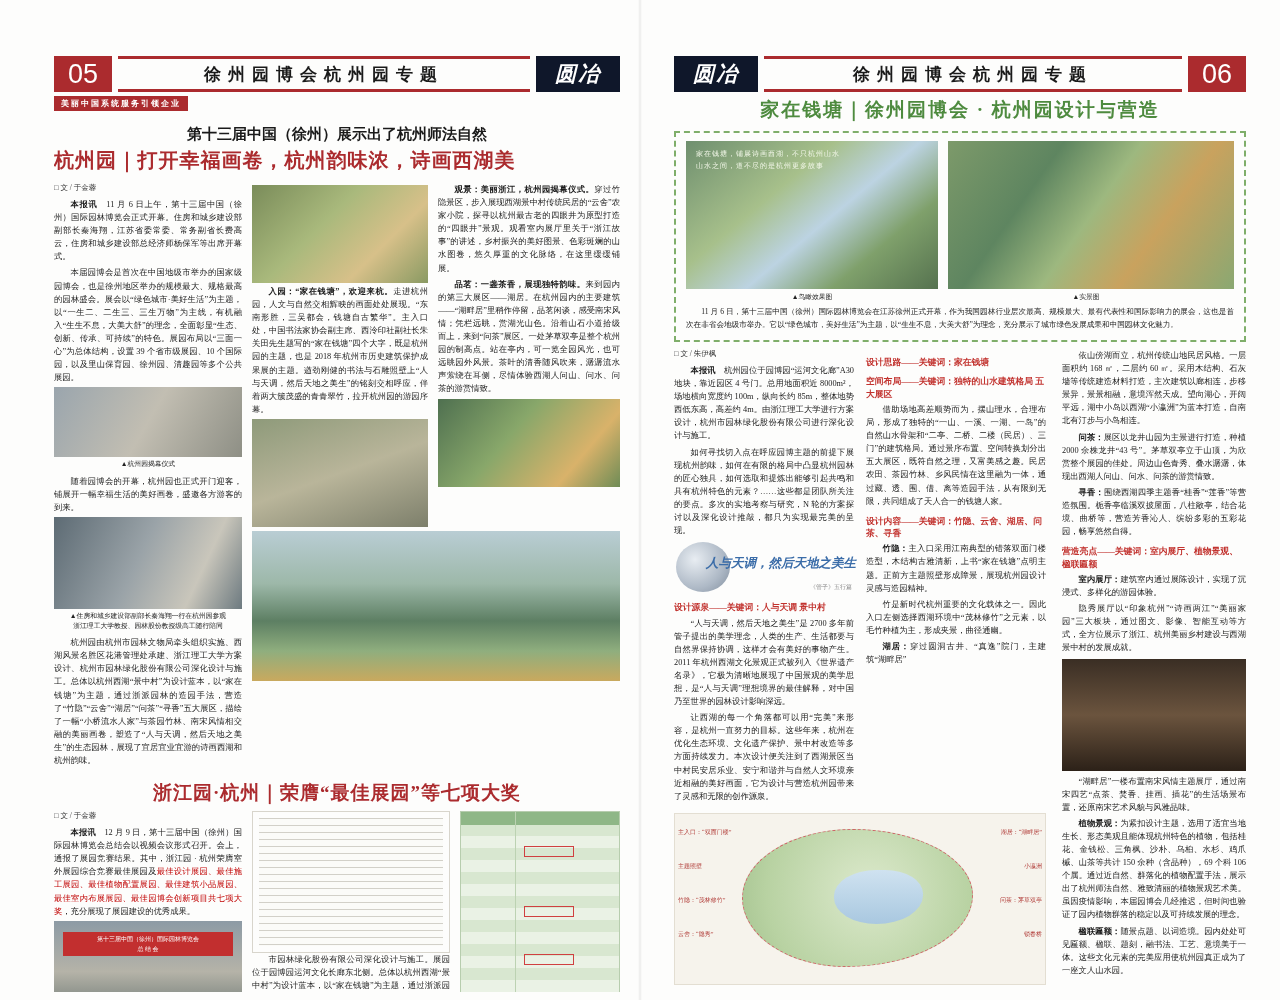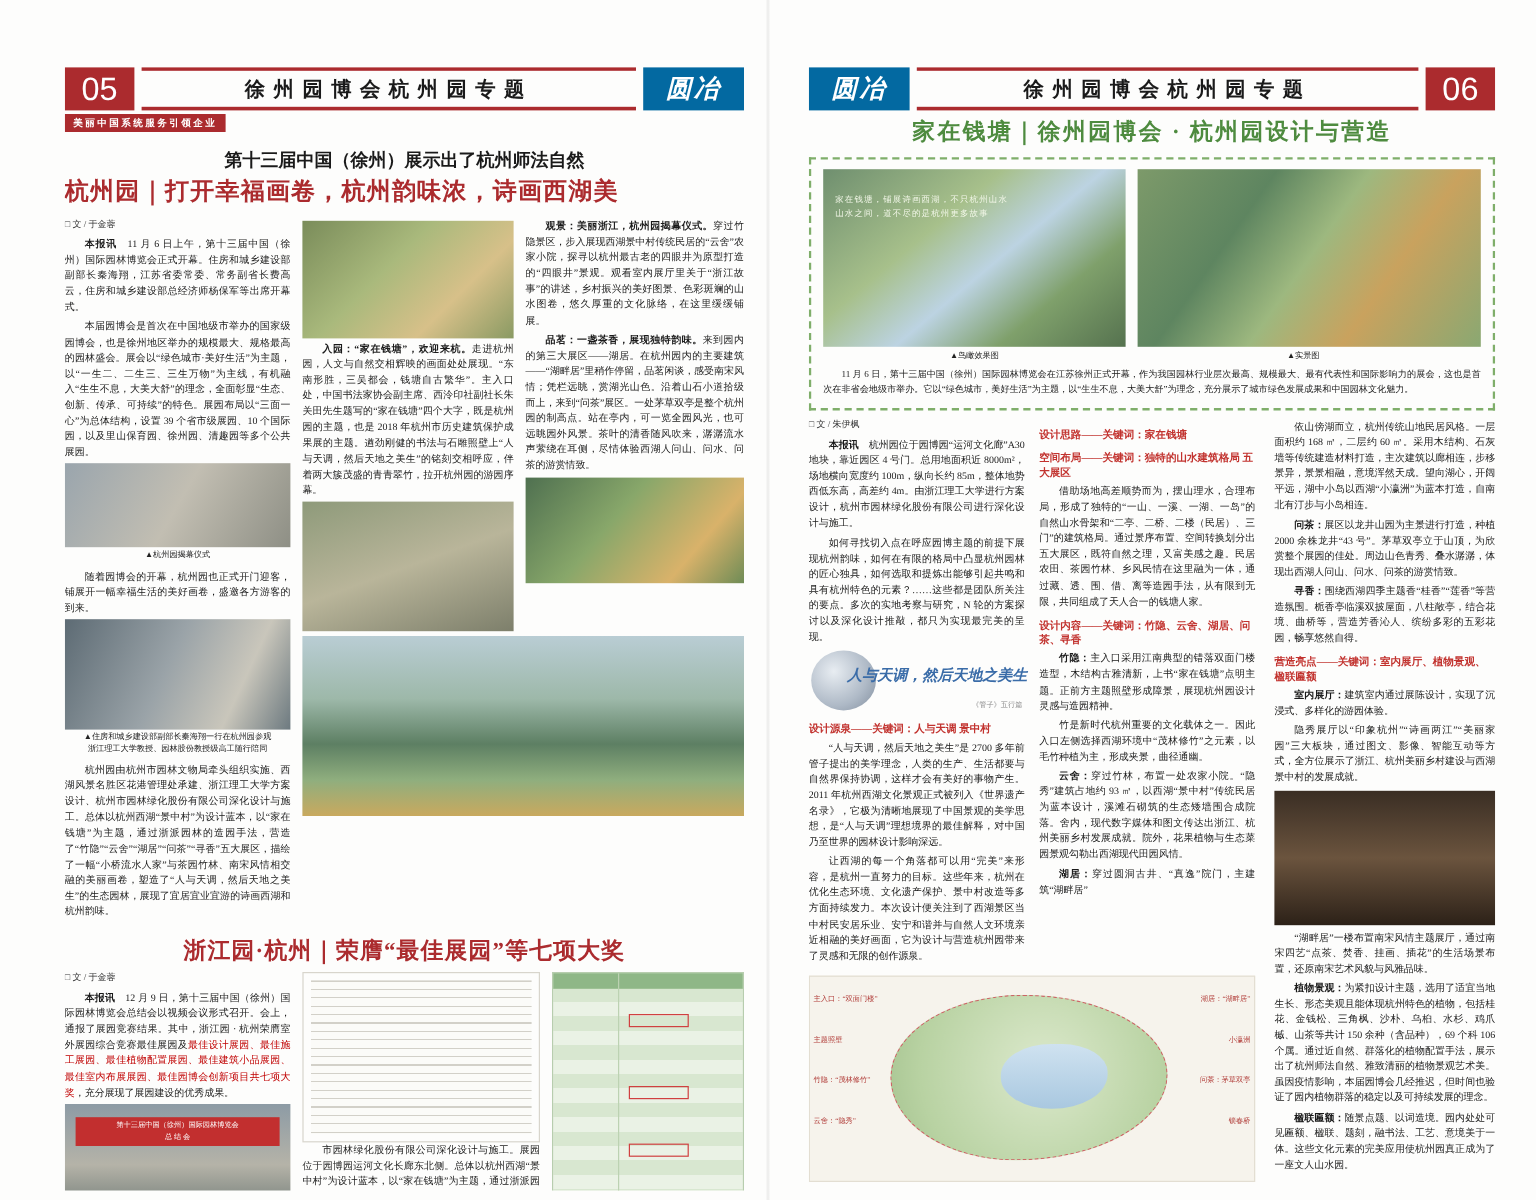--- a/index.html
+++ b/index.html
@@ -6,21 +6,21 @@
   body{width:1280px;height:1000px;position:relative;background:#fdfdfc;font-family:"Liberation Serif",serif;color:#1a1a1a;overflow:hidden}
   .fold{position:absolute;left:638px;top:0;width:4px;height:1000px;background:linear-gradient(90deg,rgba(0,0,0,0) ,rgba(0,0,0,.07),rgba(0,0,0,0))}
   .page{position:absolute;top:56px;height:936px;overflow:hidden}
   #p05{left:54px;width:566px}
   #p06{left:674px;width:572px}
 
   
   .hdr{display:flex;height:36px}
   .numbox{width:58px;background:#ab2b2e;color:#fff;font-family:"Liberation Sans",sans-serif;font-size:27px;display:flex;align-items:center;justify-content:center}
   .titlebox{flex:1;margin:0 6px;border-top:3px solid #ab2b2e;border-bottom:3px solid #ab2b2e;display:flex;align-items:center;justify-content:center;font-size:17px;font-weight:bold;letter-spacing:7px}
-  .mastbox{width:84px;background:#0369a1;color:#fff;display:flex;align-items:center;justify-content:center;font-size:21px;font-weight:bold;font-style:italic;letter-spacing:2px}
+  .mastbox{width:84px;background:#0f172a;color:#fff;display:flex;align-items:center;justify-content:center;font-size:21px;font-weight:bold;font-style:italic;letter-spacing:2px}
   .tagline{display:inline-block;background:#ab2b2e;color:#fff;font-size:8px;font-weight:bold;letter-spacing:2px;padding:2px 7px;margin:3px 0 8px}
 
   .kicker{text-align:center;font-size:15px;font-weight:bold;margin:6px 0 3px}
   .head1{text-align:left;font-size:20px;font-weight:bold;color:#ab2b2e;margin-bottom:9px;letter-spacing:1px}
   .head2{text-align:center;font-size:19px;font-weight:bold;color:#ab2b2e;margin:10px 0 5px;letter-spacing:1px}
   .head6{text-align:center;font-size:19px;font-weight:bold;color:#4e8b3f;letter-spacing:2px;margin:5px 0 8px}
 
   .byline{font-size:7.5px;color:#333;margin:0 0 5px}
   .para{font-size:8.3px;line-height:1.58;text-align:justify;text-indent:2em;margin:0 0 3px}
   .lead{font-weight:bold}
@@ -54,21 +54,21 @@
   
   .a2{display:flex;gap:10px;margin-top:4px}
   .a2 .c1{width:188px}
   .a2 .c2{width:198px}
   .a2 .c3{flex:1}
 
   
   .hero{border:2px dashed #7fae6a;padding:8px 10px;margin-bottom:7px}
   .hero-ph{display:flex;gap:10px}
   .ph-render{width:46%;height:148px;background:linear-gradient(140deg,#6f8f6f,#a7c08b 35%,#bcd3e2 55%,#7fa06b 75%,#55724f);position:relative}
-  .overlay{position:absolute;left:10px;top:20px;color:#f2f7e8;font-size:7px;line-height:1.7;letter-spacing:1px}
+  .overlay{position:absolute;left:10px;top:8px;color:#f2f7e8;font-size:7px;line-height:1.7;letter-spacing:1px}
   .ph-aerial{flex:1;height:148px;background:linear-gradient(125deg,#7d9a6a,#5e8560 30%,#9db87f 50%,#c9a25e 70%,#8aa872)}
   .hero-caps{display:flex}
   .hero-caps .cap{flex:1;margin:3px 0 4px}
   .bg-title{font-size:9px;font-weight:bold;margin:3px 0 2px}
   .bg-text{font-size:7.6px;line-height:1.7;text-align:justify;text-indent:2em}
 
   .p06body{position:relative}
   .p06left{width:372px}
   .twocol{display:flex;gap:12px}
   .twocol>div{width:180px}
@@ -199,21 +199,20 @@
           <p class="para"><span>“人与天调，然后天地之美生”是 2700 多年前管子提出的美学理念，人类的生产、生活都要与自然界保持协调，这样才会有美好的事物产生。2011 年杭州西湖文化景观正式被列入《世界遗产名录》，它极为清晰地展现了中国景观的美学思想，是“人与天调”理想境界的最佳解释，对中国乃至世界的园林设计影响深远。</span></p>
           <p class="para"><span>让西湖的每一个角落都可以用“完美”来形容，是杭州一直努力的目标。这些年来，杭州在优化生态环境、文化遗产保护、景中村改造等多方面持续发力。本次设计便关注到了西湖景区当中村民安居乐业、安宁和谐并与自然人文环境亲近相融的美好画面，它为设计与营造杭州园带来了灵感和无限的创作源泉。</span></p>
         </div>
         <div>
           <div class="secH">设计思路——关键词：家在钱塘</div>
           <div class="secH">空间布局——关键词：独特的山水建筑格局 五大展区</div>
           <p class="para"><span>借助场地高差顺势而为，摆山理水，合理布局，形成了独特的“一山、一溪、一湖、一岛”的自然山水骨架和“二亭、二桥、二楼（民居）、三门”的建筑格局。通过景序布置、空间转换划分出五大展区，既符自然之理，又富美感之趣。民居农田、茶园竹林、乡风民情在这里融为一体，通过藏、透、围、借、离等造园手法，从有限到无限，共同组成了天人合一的钱塘人家。</span></p>
           <div class="secH">设计内容——关键词：竹隐、云舍、湖居、问茶、寻香</div>
           <p class="para"><span class="lead">竹隐：</span><span>主入口采用江南典型的错落双面门楼造型，木结构古雅清新，上书“家在钱塘”点明主题。正前方主题照壁形成障景，展现杭州园设计灵感与造园精神。</span></p>
           <p class="para"><span>竹是新时代杭州重要的文化载体之一。因此入口左侧选择西湖环境中“茂林修竹”之元素，以毛竹种植为主，形成夹景，曲径通幽。</span></p>
-          <p class="para"><span class="lead">云舍：</span><span>穿过竹林，布置一处农家小院。“隐秀”建筑占地约 93 ㎡，以西湖“景中村”传统民居为蓝本设计，溪滩石砌筑的生态矮墙围合成院落。舍内，现代数字媒体和图文传达出浙江、杭州美丽乡村发展成就。院外，花果植物与生态菜园景观勾勒出西湖现代田园风情。</span></p>
           <p class="para"><span class="lead">湖居：</span><span>穿过圆洞古井、“真逸”院门，主建筑“湖畔居”</span></p>
         </div>
       </div>
       <div class="diagram">
         <div class="blob"></div>
         <div class="lake"></div>
         <div class="dlab l" style="top:14px">主入口：“双面门楼”</div>
         <div class="dlab l" style="top:48px">主题照壁</div>
         <div class="dlab l" style="top:82px">竹隐：“茂林修竹”</div>
         <div class="dlab l" style="top:116px">云舍：“隐秀”</div>

